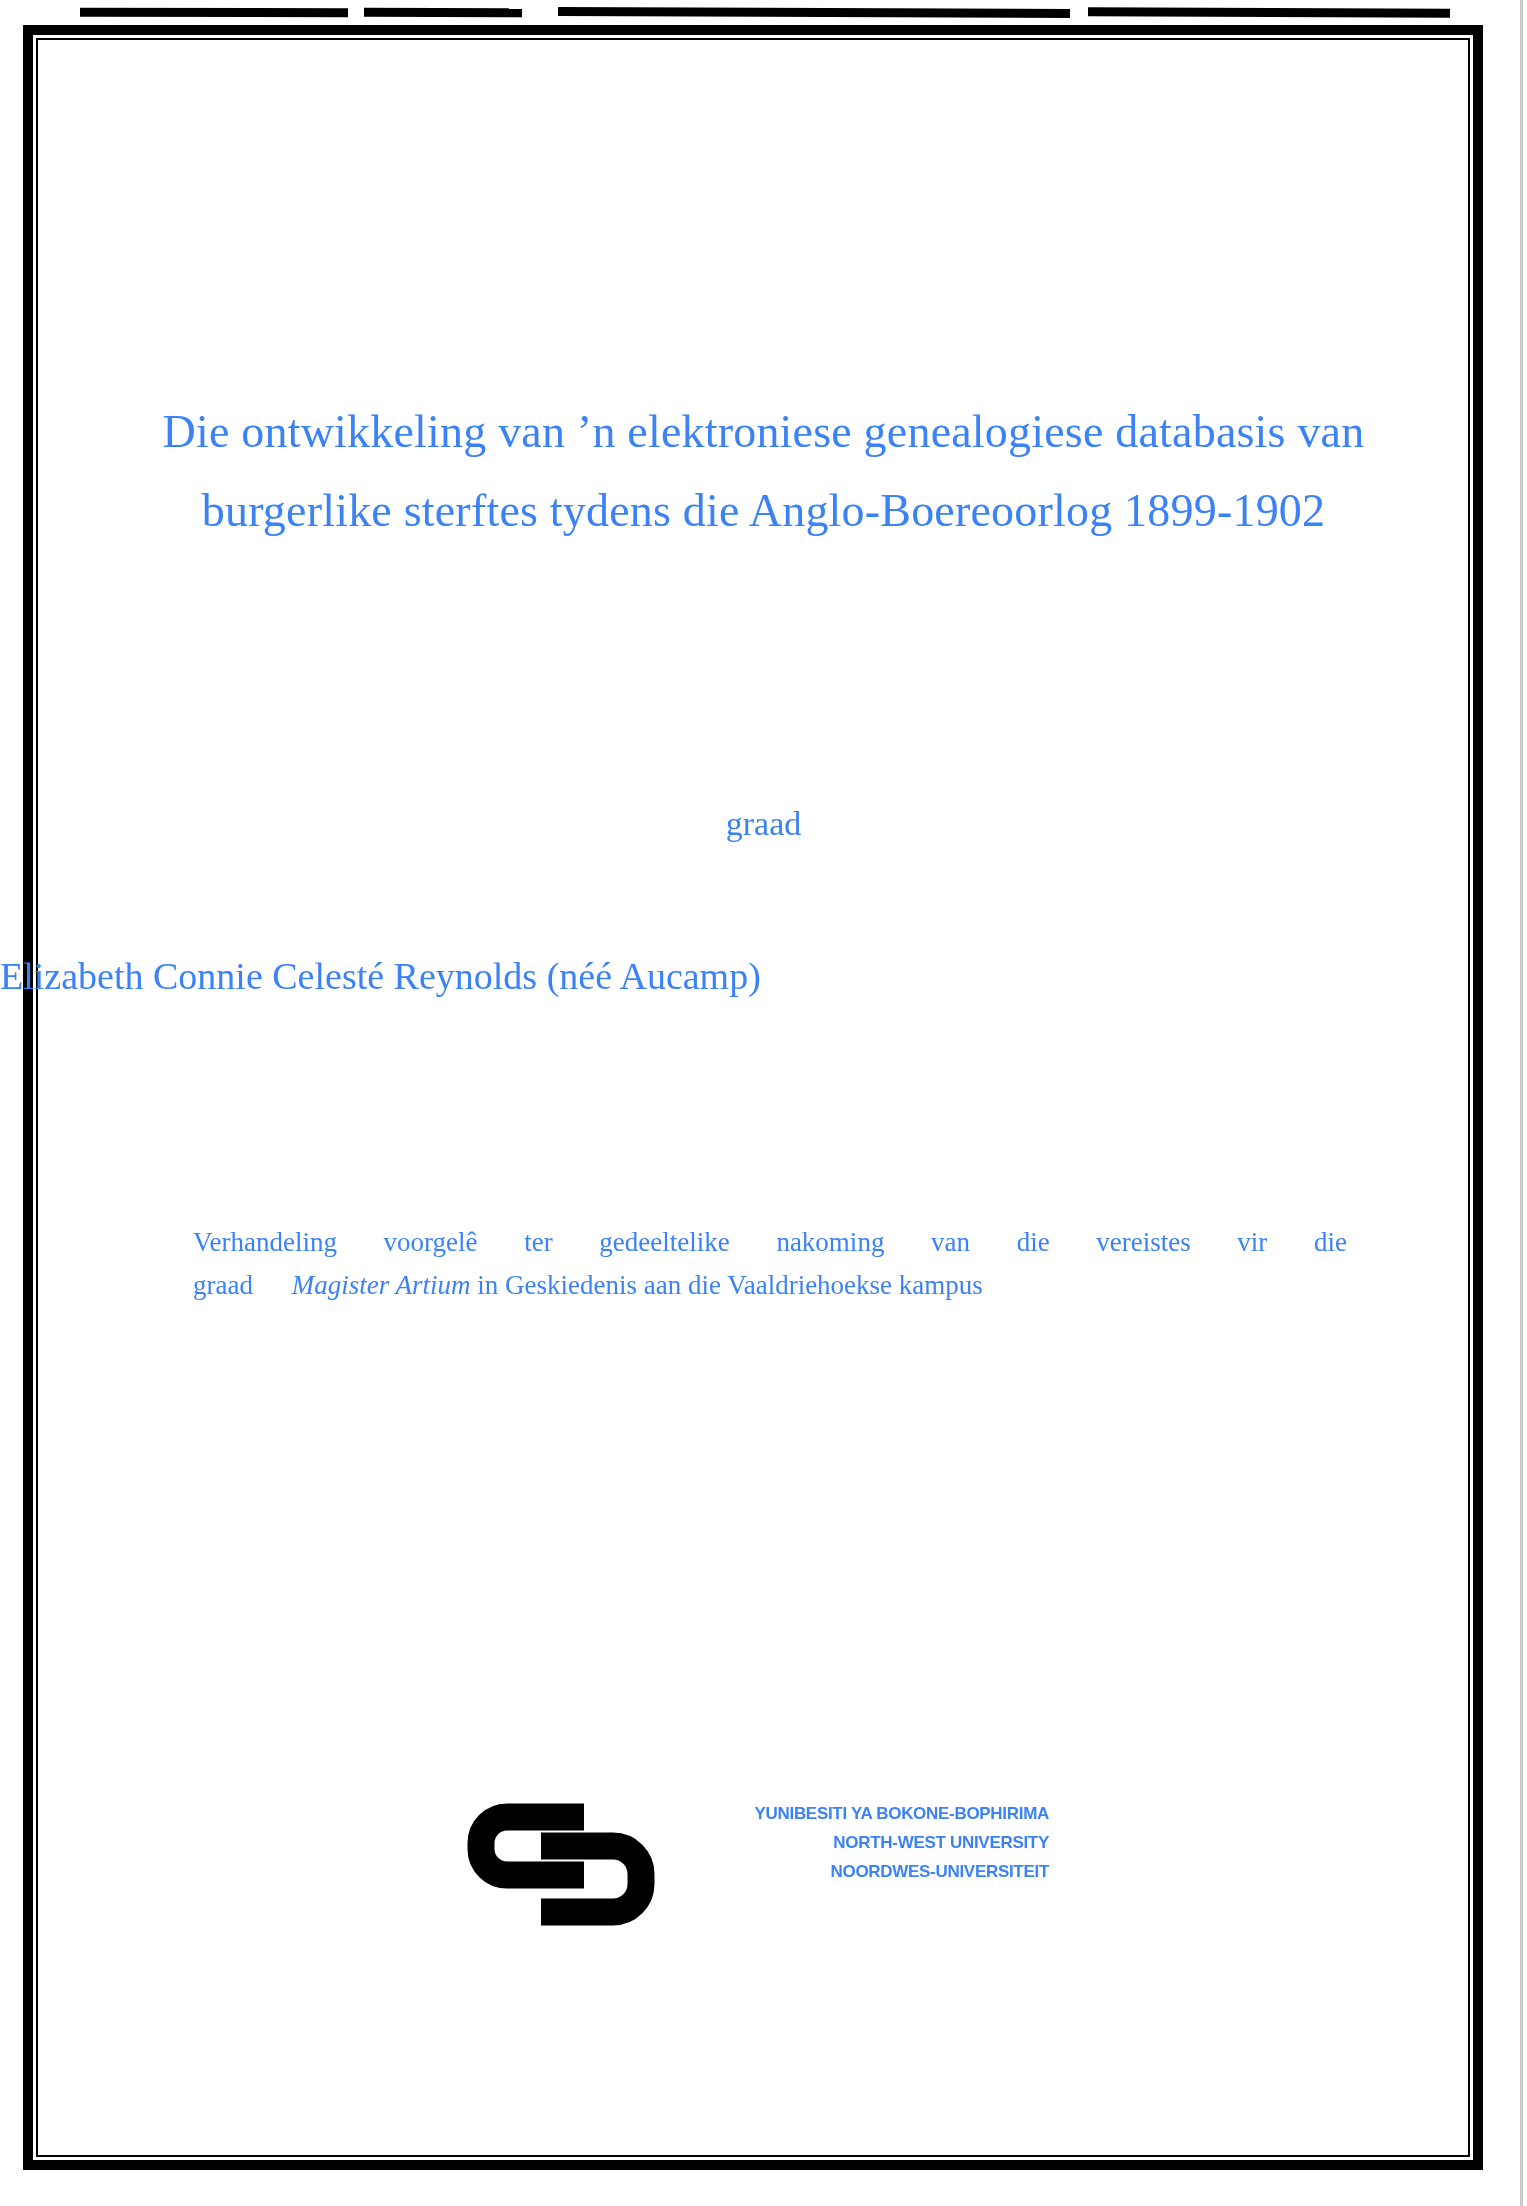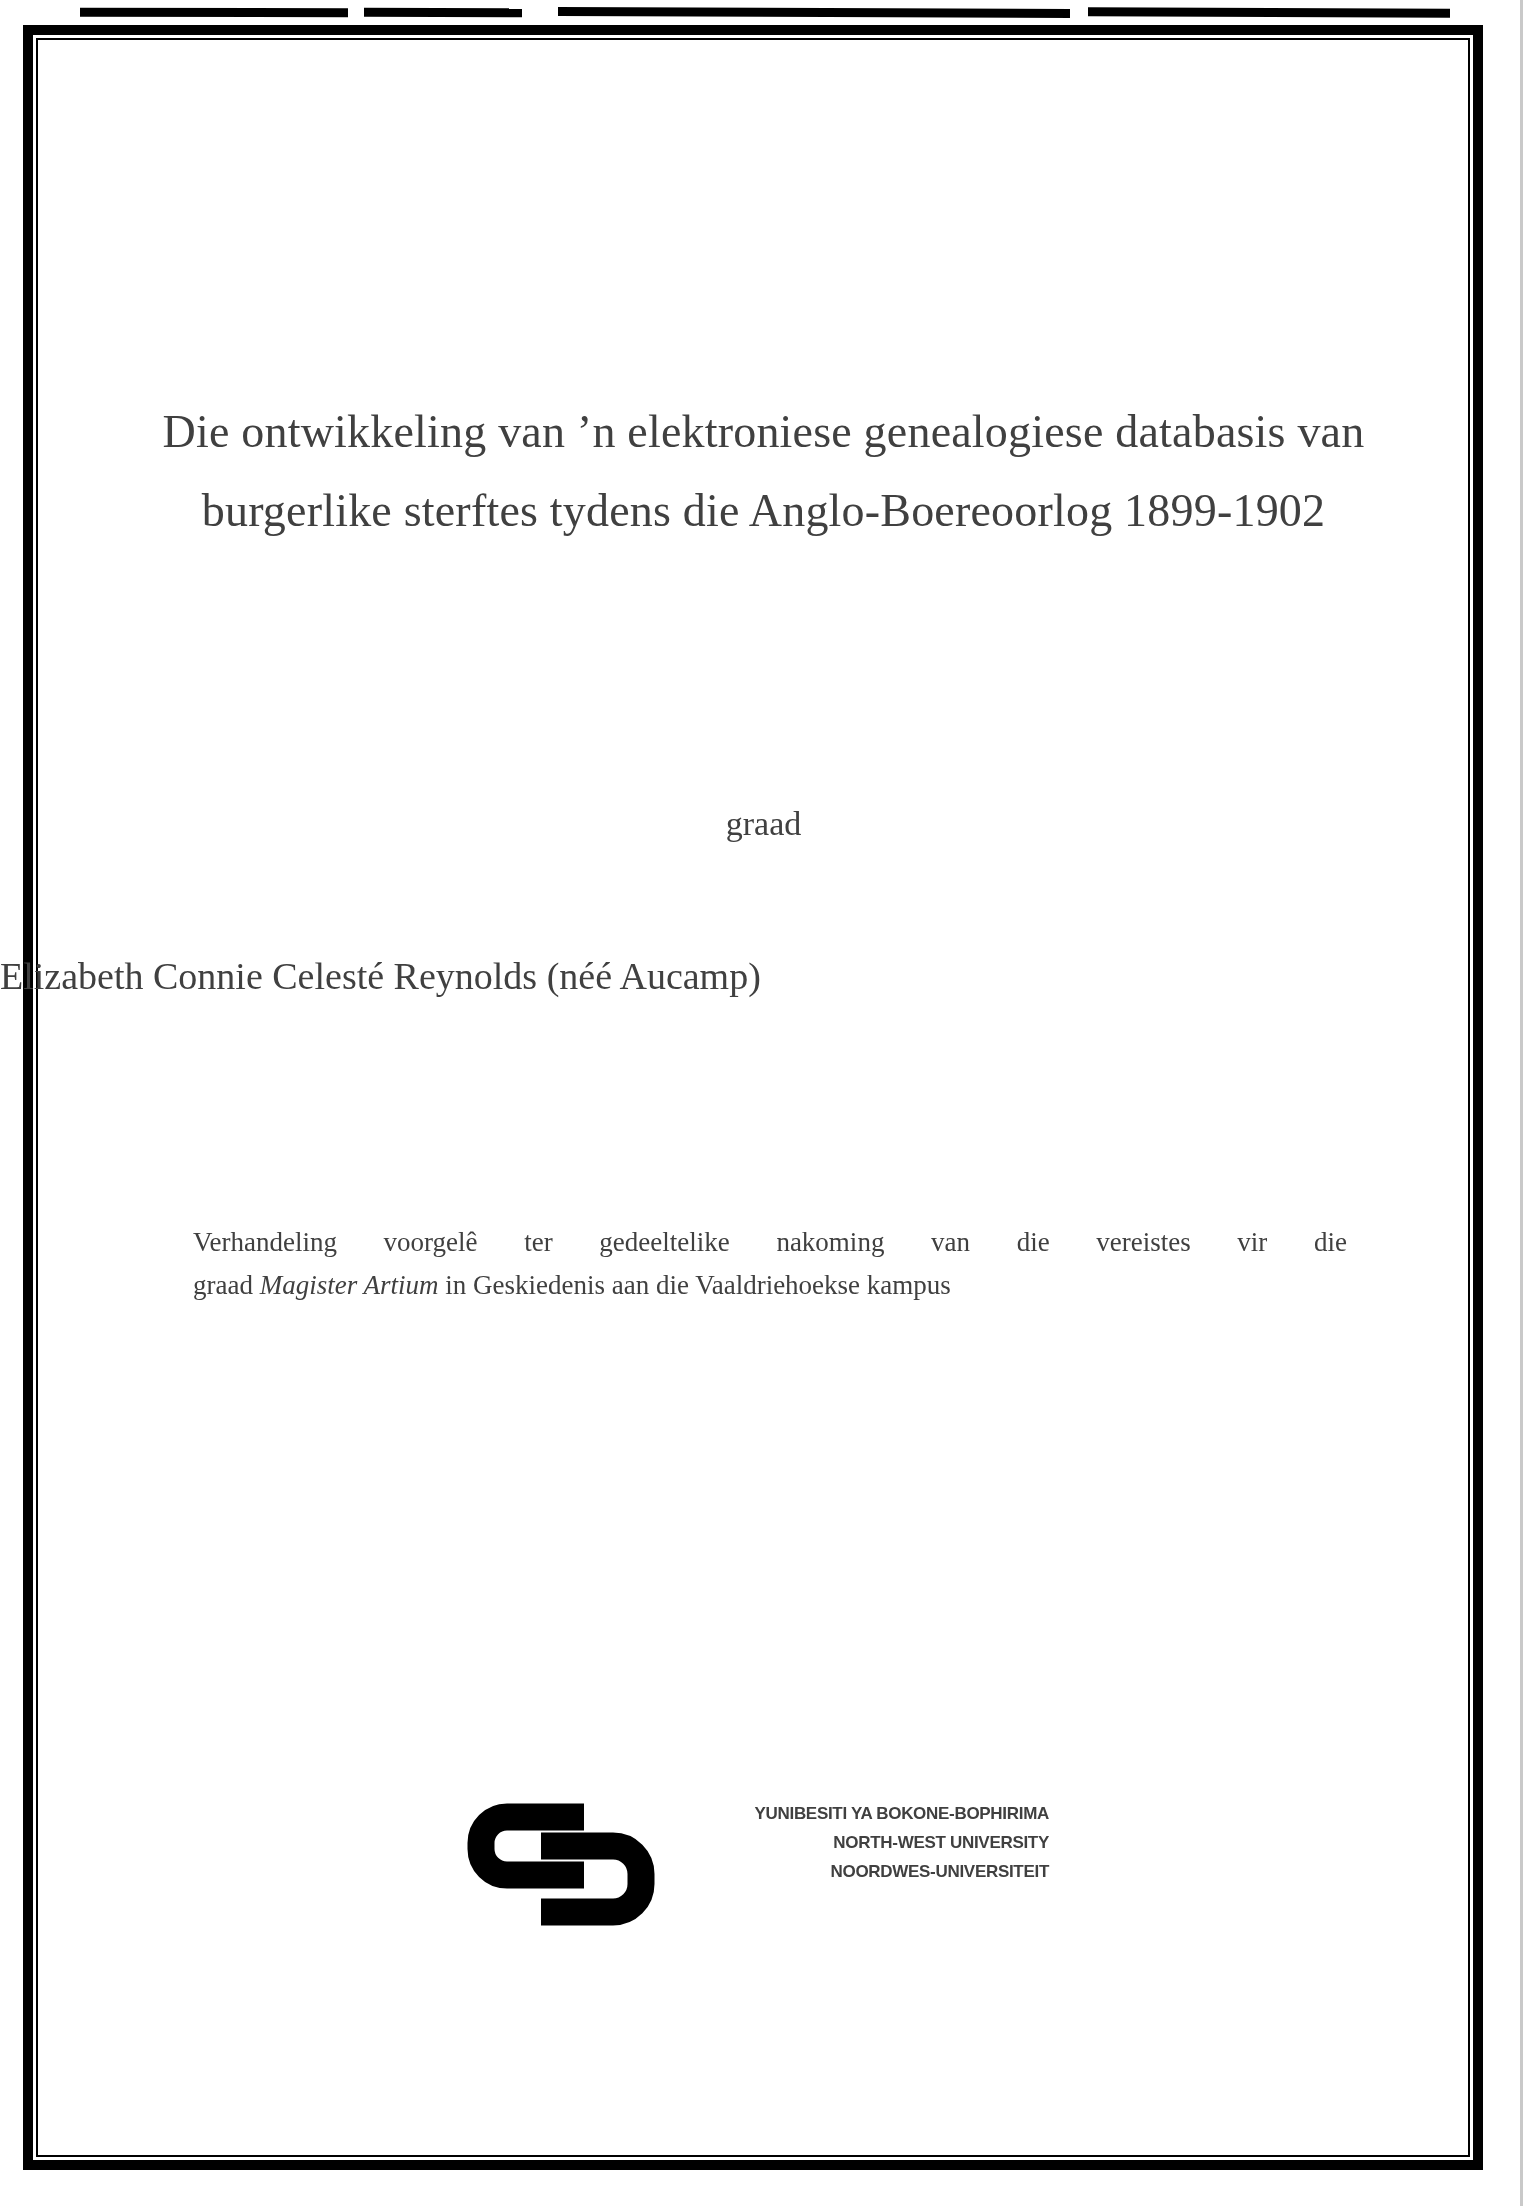--- a/index.html
+++ b/index.html
@@ -1,21 +1,21 @@
 <!DOCTYPE html>
 <html><head>
 <meta charset="utf-8">
 <style>
   html, body { margin: 0; padding: 0; background: #ffffff; }
   .page {
     position: relative;
     width: 1527px;
     height: 2206px;
     background: #ffffff;
-    color: #404040;
+    color: #3b82f6;
     font-family: "Liberation Serif", "DejaVu Serif", serif;
     overflow: hidden;
   }
 
   
   .artifact { position: absolute; background: #000; height: 9px; top: 8px; }
   .a1 { left: 80px;  width: 268px; transform: rotate(0.15deg); }
   .a2 { left: 364px; width: 158px; transform: rotate(0.15deg); }
   .a3 { left: 558px; width: 512px; transform: rotate(0.2deg); }
   .a4 { left: 1088px; width: 362px; transform: rotate(0.2deg); }
@@ -62,21 +62,21 @@
   .thesis-statement {
     position: absolute;
     left: 193px; width: 1154px; top: 1221px;
     font-size: 27px;
     line-height: 43px;
   }
   .thesis-statement .justified {
     text-align: justify;
     text-align-last: justify;
   }
-  .italic { font-style: italic; }
+  .italic { font-style: italic; margin-left: 32px; }
 
   .supervisor-block {
     position: absolute;
     left: 190px; top: 1641px;
     font-size: 34px;
     line-height: 46px;
   }
 
   .logo-mark {
     position: absolute;

